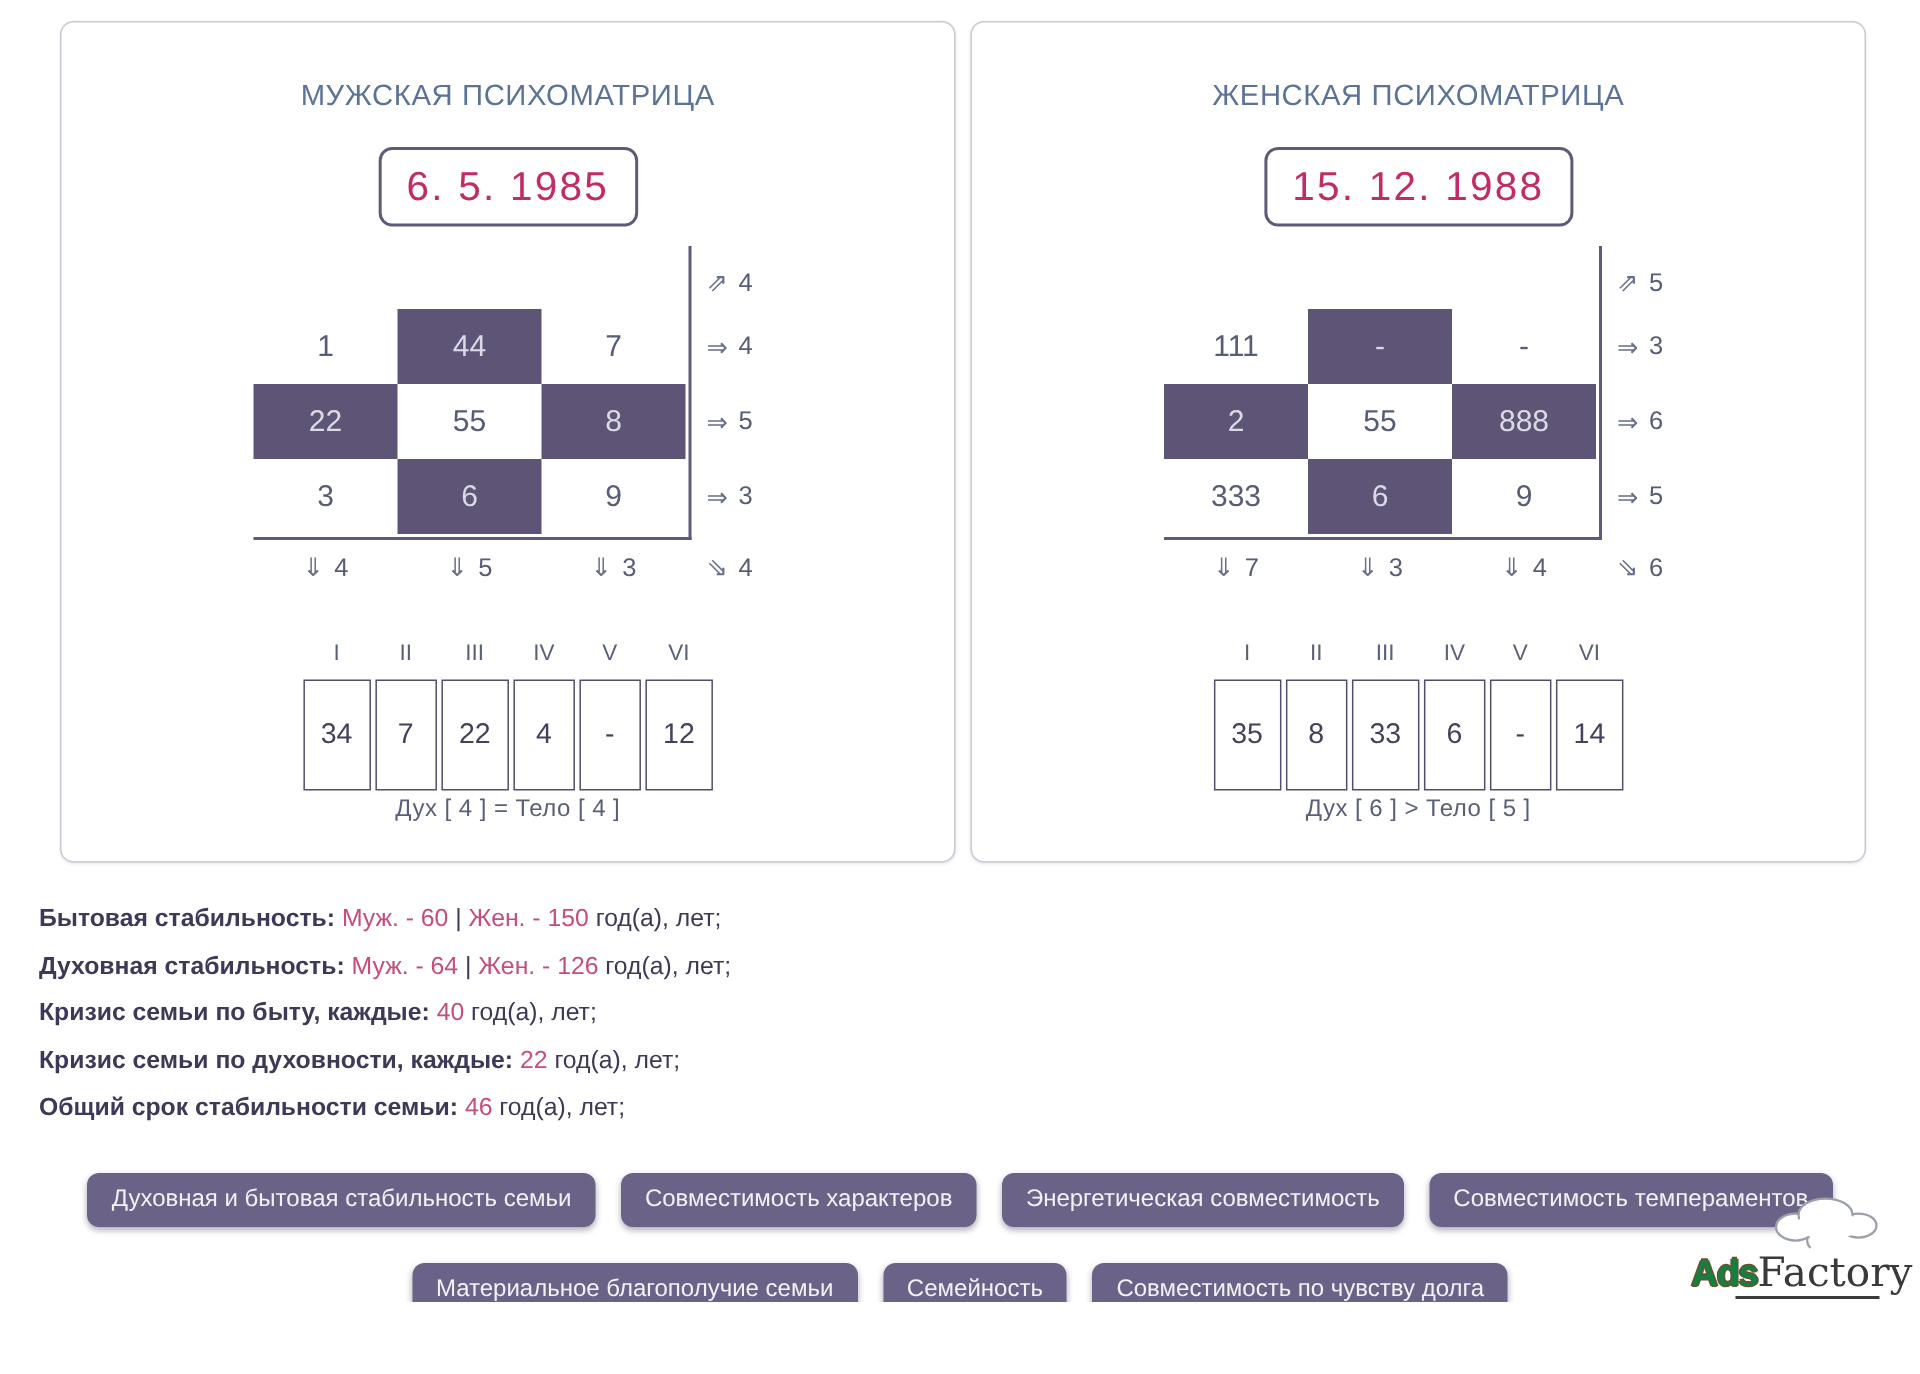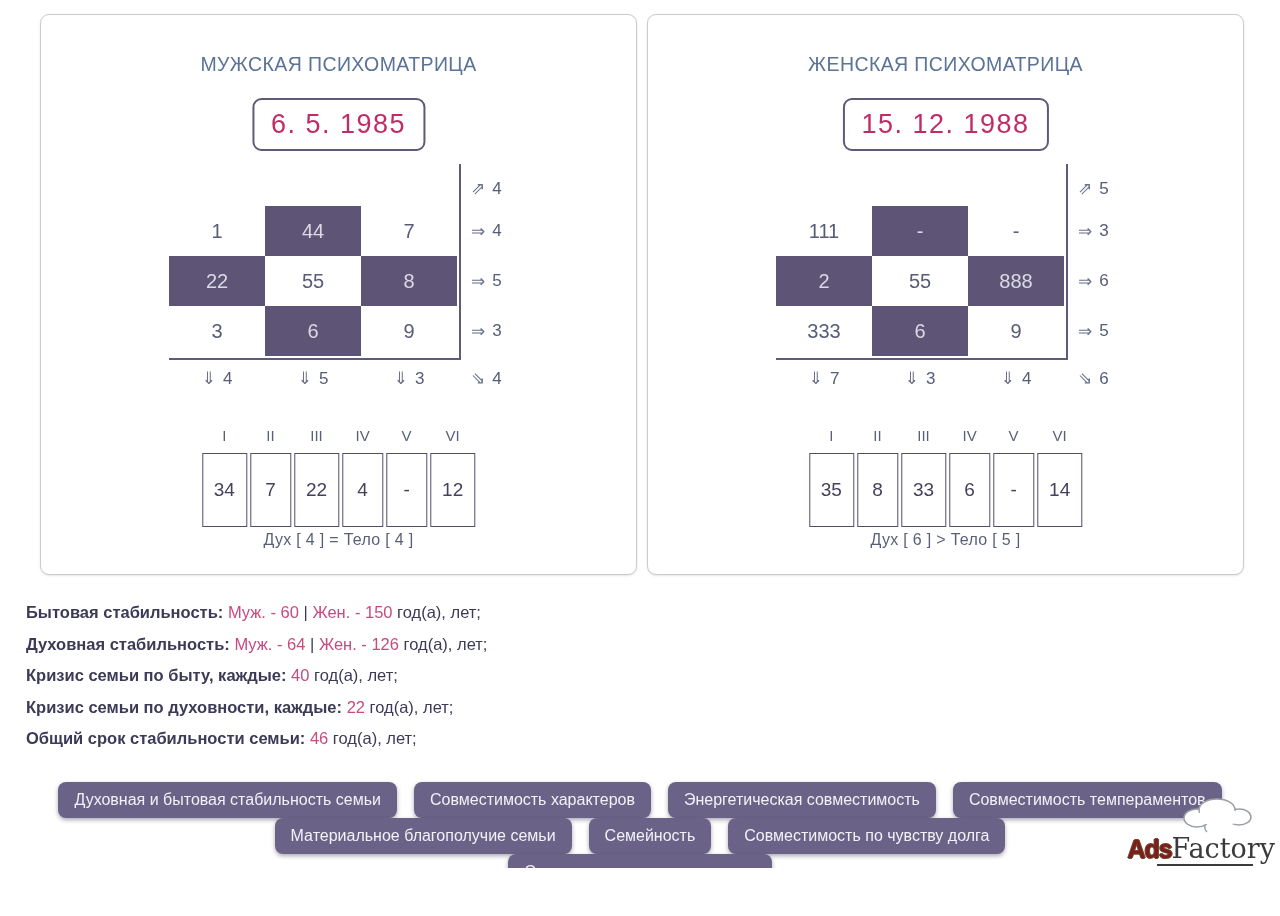--- a/index.html
+++ b/index.html
@@ -49,30 +49,30 @@
   
   .stats{position:absolute;left:26px;top:601px;}
   .stat-line{font-size:16.5px;color:#3c3a56;margin-bottom:9.5px;line-height:22px;}
   .stat-label{font-weight:700;color:#3c3a56;}
   .stat-val{color:#c74b7e;}
   .stat-sep{color:#3c3a56;}
   .stat-suffix{color:#3c3a56;}
 
   
   .buttons{position:absolute;top:782px;left:0;width:1280px;}
-  .btn-row{display:flex;justify-content:center;gap:17px;margin-bottom:0;}
+  .btn-row{display:flex;justify-content:center;gap:17px;margin-bottom:24px;}
   .btn{background:#6b6387;color:#f2f1f7;font-size:16px;line-height:20px;
        padding:8px 16px;border:none;border-radius:8px;font-family:inherit;
        box-shadow:0 2px 4px rgba(45,42,70,.4);cursor:pointer;white-space:nowrap;}
 
   
   .watermark{position:absolute;right:3px;bottom:2px;width:160px;height:76px;}
   .cloud{position:absolute;top:0;right:16px;}
   .brand{position:absolute;bottom:4px;right:2px;white-space:nowrap;line-height:1;}
-  .brand .ads{font-size:25px;font-weight:700;letter-spacing:-1px;color:#7f1d1d;
+  .brand .ads{font-size:25px;font-weight:700;letter-spacing:-1px;color:#15803d;
               text-shadow:-1px 0 0 #6b5134,1px 0 0 #6b5134,0 -1px 0 #6b5134,0 1px 0 #6b5134;}
   .brand .factory{font-family:"DejaVu Serif","Liberation Serif",serif;font-size:27px;color:#3a3a3a;}
   .brand-underline{position:absolute;bottom:0;right:24px;width:96px;height:2px;background:#3a3a3a;}
 </style>
 </head>
 <body>
 
 <div class="page">
 
   <div class="card male">

